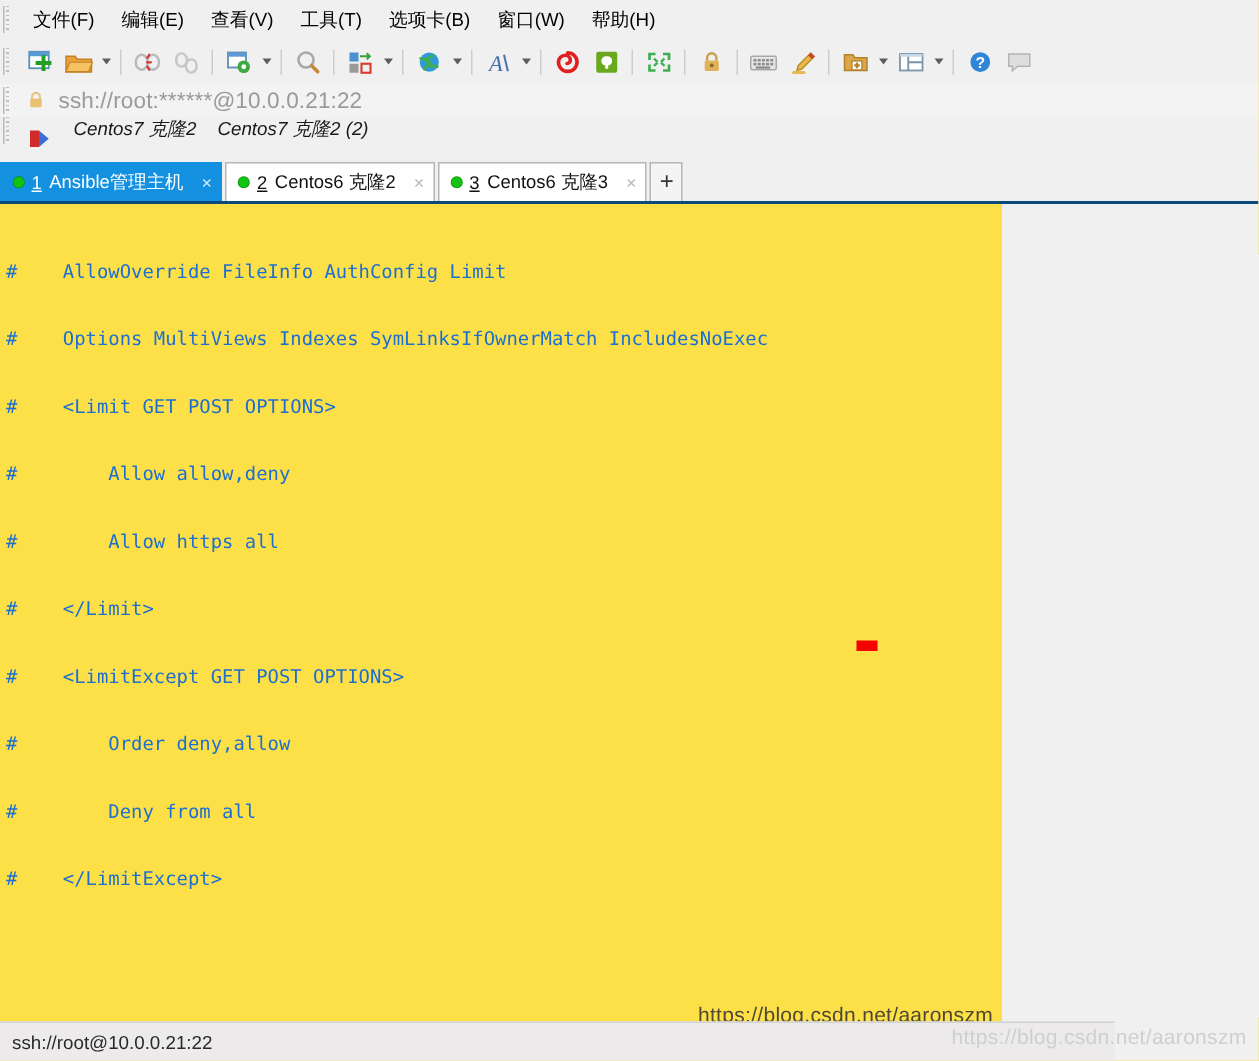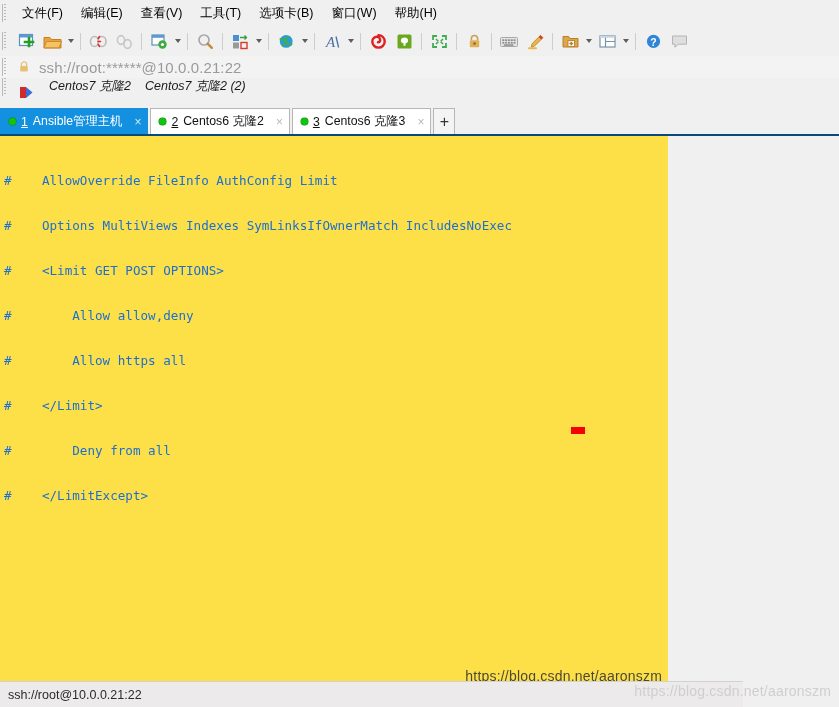--- a/index.html
+++ b/index.html
@@ -353,20 +353,22 @@
   </div>
 
   <div class="terminal">
     <div class="term-inner">
       <div class="ln c-comment">#    AllowOverride FileInfo AuthConfig Limit</div>
       <div class="ln c-comment">#    Options MultiViews Indexes SymLinksIfOwnerMatch IncludesNoExec</div>
       <div class="ln c-comment">#    &lt;Limit GET POST OPTIONS&gt;</div>
       <div class="ln c-comment">#        Allow allow,deny</div>
       <div class="ln c-comment">#        Allow https all</div>
       <div class="ln c-comment">#    &lt;/Limit&gt;</div>
+      <div class="ln c-comment">#    &lt;LimitExcept GET POST OPTIONS&gt;</div>
+      <div class="ln c-comment">#        Order deny,allow</div>
       <div class="ln c-comment">#        Deny from all</div>
       <div class="ln c-comment">#    &lt;/LimitExcept&gt;</div>
       <div class="ln">&nbsp;</div>
       
       
       
       
       
       
       

